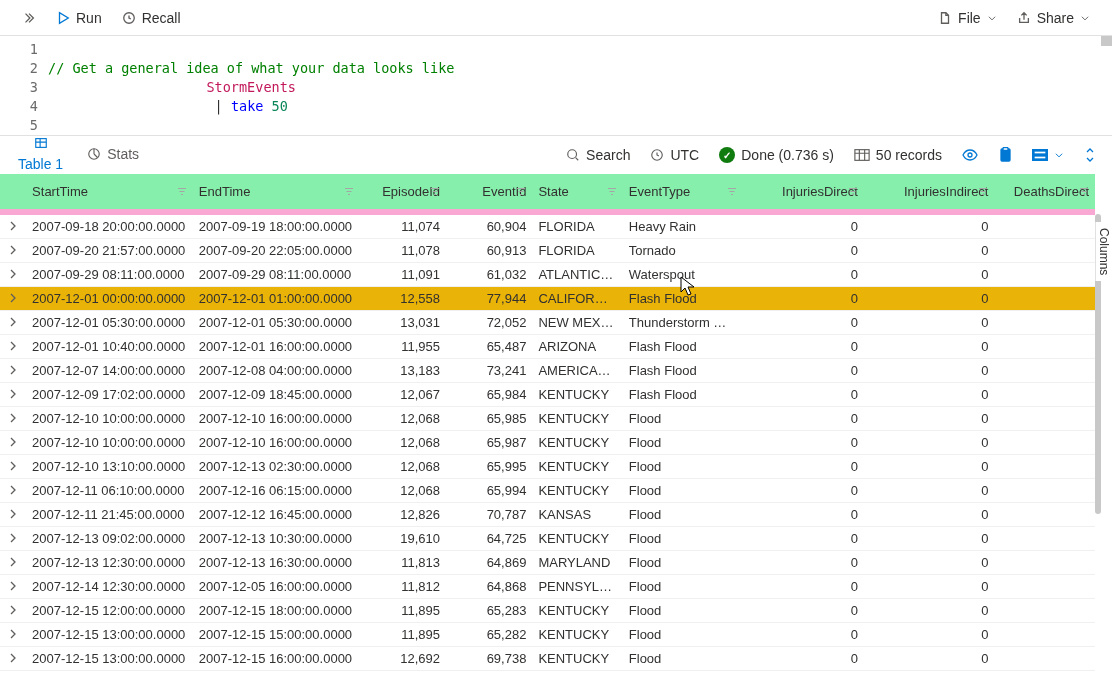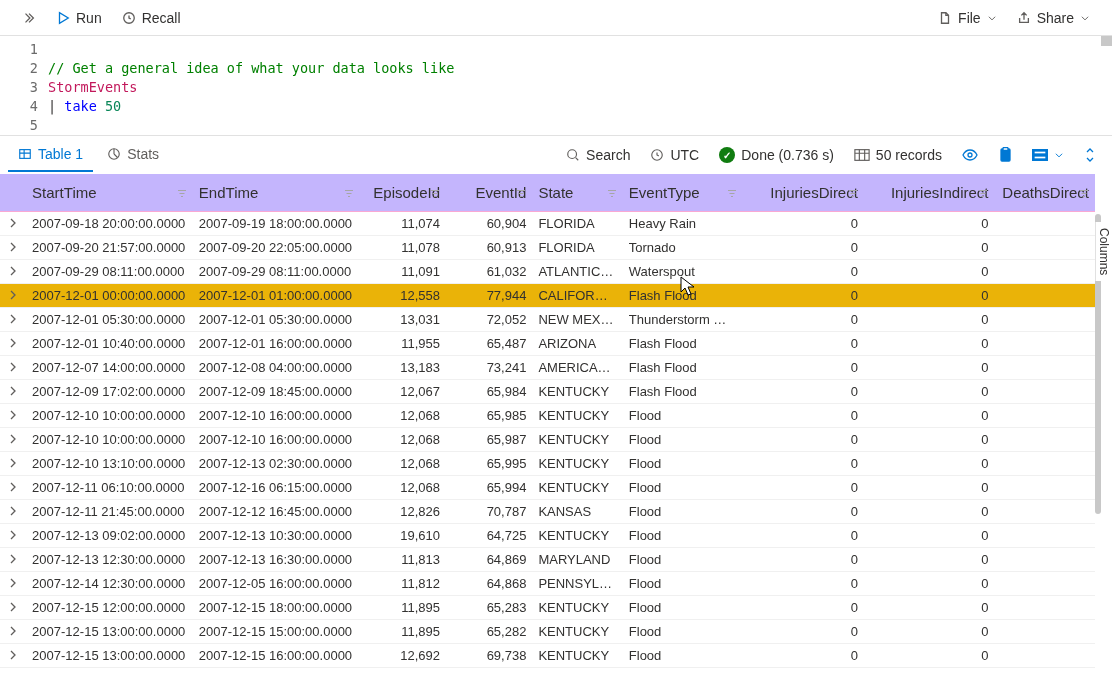--- a/index.html
+++ b/index.html
@@ -61,20 +61,21 @@
     color: #6b6b6b;
     text-align: right;
     padding: 4px 10px 4px 6px;
     line-height: 19px;
     user-select: none;
   }
   .code {
     padding: 4px 0;
     line-height: 19px;
     white-space: pre;
+    text-align: center;
   }
   .tok-comment { color: #008000; }
   .tok-ident { color: #c2185b; }
   .tok-op { color: #323130; }
   .tok-keyword { color: #0000ff; }
   .tok-number { color: #098658; }
   .mini-scroll {
     position: absolute;
     right: 0; top: 0;
     width: 11px; height: 10px;
@@ -91,21 +92,21 @@
   .tab {
     display: flex;
     align-items: center;
     gap: 6px;
     padding: 8px 10px;
     font-size: 14px;
     cursor: pointer;
     color: #605e5c;
     border-bottom: 2px solid transparent;
   }
-  .tab.active { color: #0078d4; border-bottom-color: #0078d4; }
+  .tab.active { color: #0078d4; border-bottom-color: #0078d4; flex-direction: column; }
   .rb-btn {
     display: flex;
     align-items: center;
     gap: 6px;
     padding: 4px 8px;
     font-size: 14px;
     color: #323130;
     cursor: pointer;
   }
   .status-done {
@@ -143,26 +144,26 @@
   
   .table-wrap {
     height: calc(686px - 36px - 100px - 38px);
     overflow: hidden;
     position: relative;
   }
   table { border-collapse: collapse; width: 1095px; table-layout: fixed;}
   thead th {
     text-align: left;
     font-weight: 400;
-    font-size: 15px;
+    font-size: 13px;
     color: #323130;
     padding: 10px 6px;
-    border-bottom: 1px solid #f9a8d4;
+    border-bottom: 6px solid #f9a8d4;
     position: relative;
-    background: #c4b5fd;
+    background: #86efac;
     white-space: nowrap;
   }
   thead th.num { text-align: right; }
   th .filter-icon {
     position: absolute;
     right: 6px;
     top: 50%;
     transform: translateY(-50%);
     color: #a6a6a6;
   }

